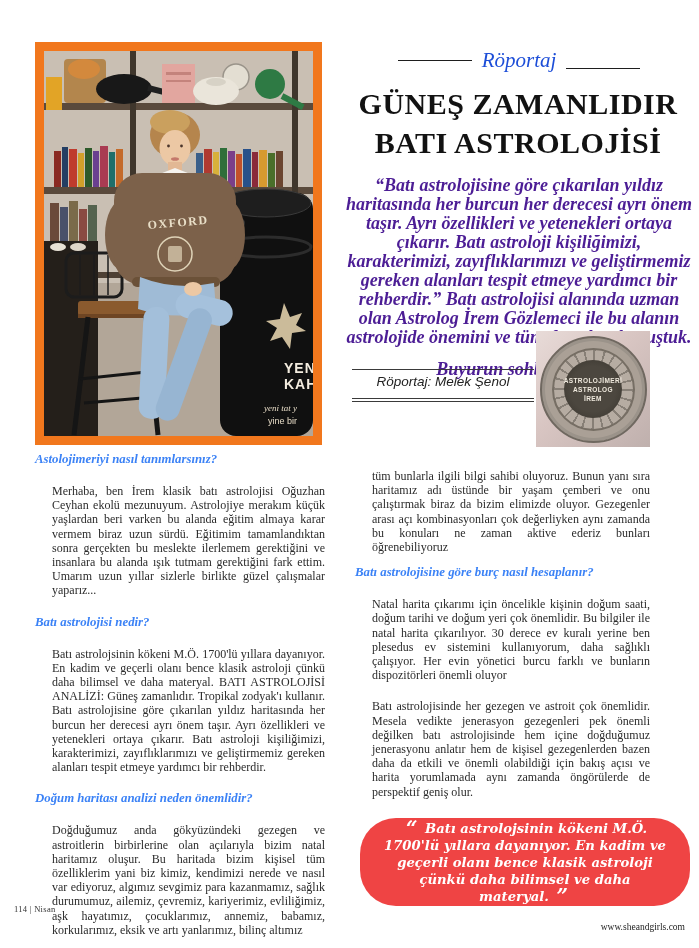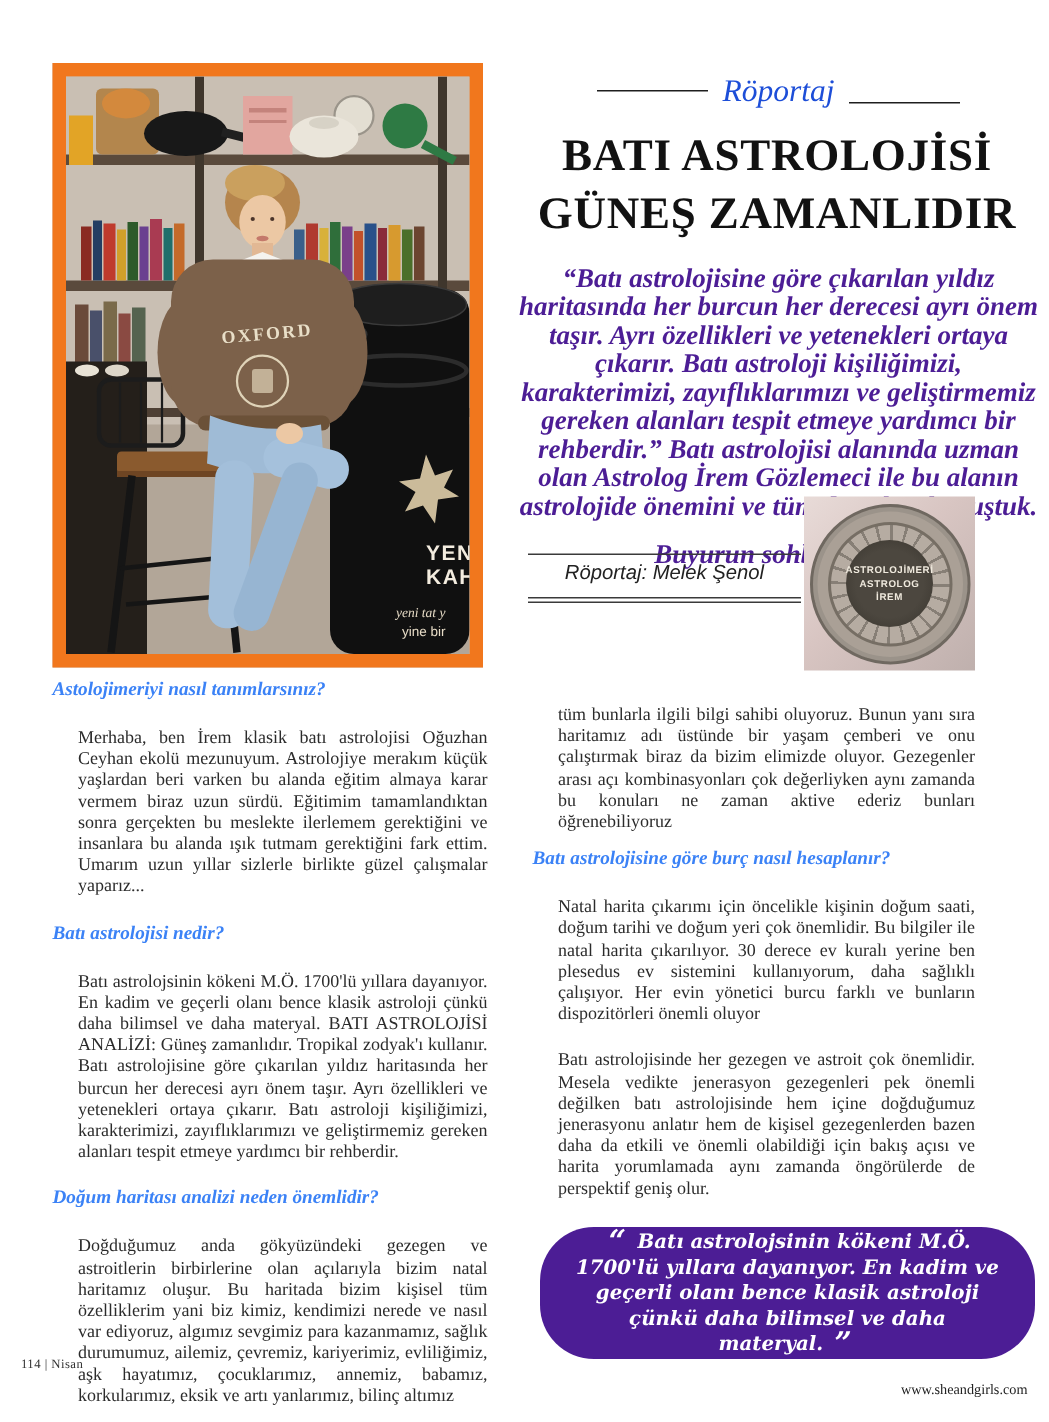--- a/index.html
+++ b/index.html
@@ -184,22 +184,22 @@
   </svg>
 </div>
 
 <div class="kicker-row">
   <span class="kicker-line"></span>
   <span class="kicker-text">Röportaj</span>
   <span class="kicker-line right"></span>
 </div>
 
 <div class="title">
+  <div>GÜNEŞ ZAMANLIDIR</div>
   <div>BATI ASTROLOJİSİ</div>
-  <div>GÜNEŞ ZAMANLIDIR</div>
 </div>
 
 <div class="intro">
   <span>“Batı astrolojisine göre çıkarılan yıldız haritasında her burcun her derecesi ayrı önem taşır. Ayrı özellikleri ve yetenekleri ortaya çıkarır. Batı astroloji kişiliğimizi, karakterimizi, zayıflıklarımızı ve geliştirmemiz gereken alanları tespit etmeye yardımcı bir rehberdir.”</span>
   <span>Batı astrolojisi alanında uzman olan Astrolog İrem Gözlemeci ile bu alanın astrolojide önemini ve tüm detayları konuştuk.</span>
   <span class="cta">Buyurun sohbetimize!</span>
 </div>
 
 <div class="byline">Röportaj: Melek Şenol</div>
 
@@ -231,21 +231,21 @@
   <p class="cont">tüm bunlarla ilgili bilgi sahibi oluyoruz. Bunun yanı sıra haritamız adı üstünde bir yaşam çemberi ve onu çalıştırmak biraz da bizim elimizde oluyor. Gezegenler arası açı kombinasyonları çok değerliyken aynı zamanda bu konuları ne zaman aktive ederiz bunları öğrenebiliyoruz</p>
   <div class="sec">
     <h3>Batı astrolojisine göre burç nasıl hesaplanır?</h3>
     <p>Natal harita çıkarımı için öncelikle kişinin doğum saati, doğum tarihi ve doğum yeri çok önemlidir. Bu bilgiler ile natal harita çıkarılıyor. 30 derece ev kuralı yerine ben plesedus ev sistemini kullanıyorum, daha sağlıklı çalışıyor. Her evin yönetici burcu farklı ve bunların dispozitörleri önemli oluyor</p>
   </div>
   <div class="sec">
     <p>Batı astrolojisinde her gezegen ve astroit çok önemlidir. Mesela vedikte jenerasyon gezegenleri pek önemli değilken batı astrolojisinde hem içine doğduğumuz jenerasyonu anlatır hem de kişisel gezegenlerden bazen daha da etkili ve önemli olabildiği için bakış açısı ve harita yorumlamada aynı zamanda öngörülerde de perspektif geniş olur.</p>
   </div>
 </div>
 
-<div class="pullquote" style="background: #4c1d95;">
+<div class="pullquote" style="background: #ef4444;">
   <div>
     <span class="q-mark">“</span>
     <span>Batı astrolojsinin kökeni M.Ö. 1700'lü yıllara dayanıyor. En kadim ve geçerli olanı bence klasik astroloji çünkü daha bilimsel ve daha materyal.</span>
     <span class="q-mark">”</span>
   </div>
 </div>
 
 <div class="footer-left">114 | Nisan</div>
 <div class="footer-right">www.sheandgirls.com</div>
 

